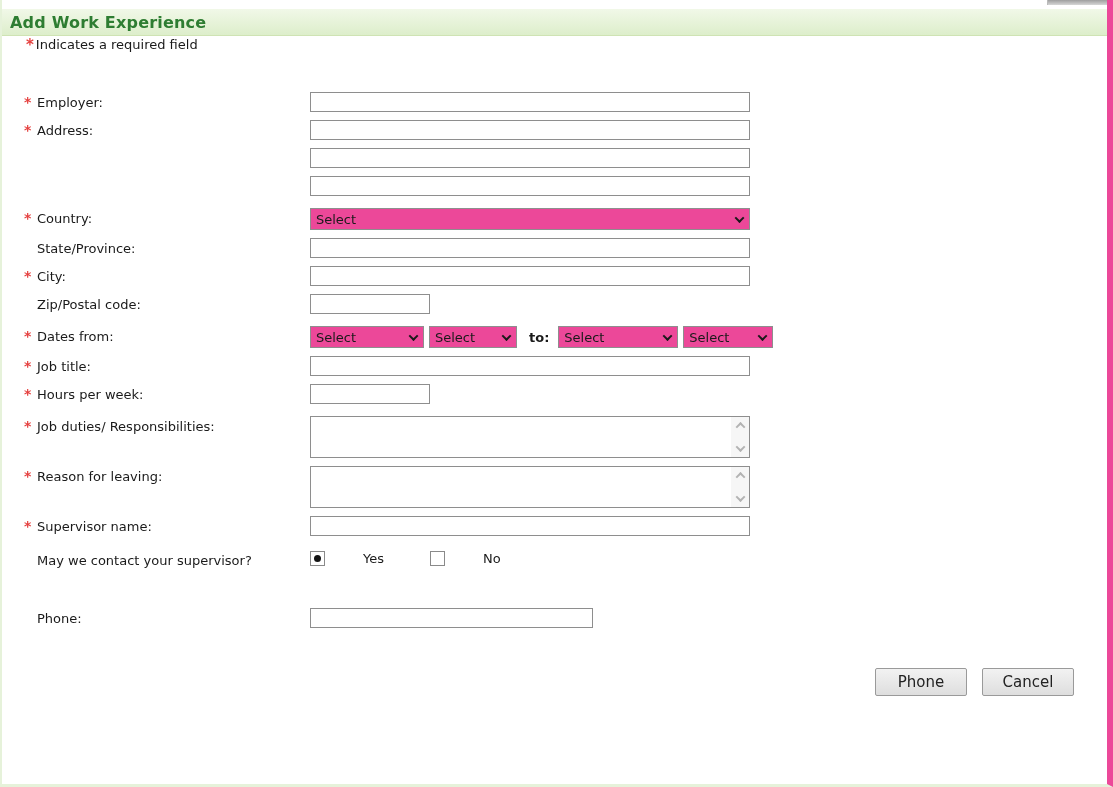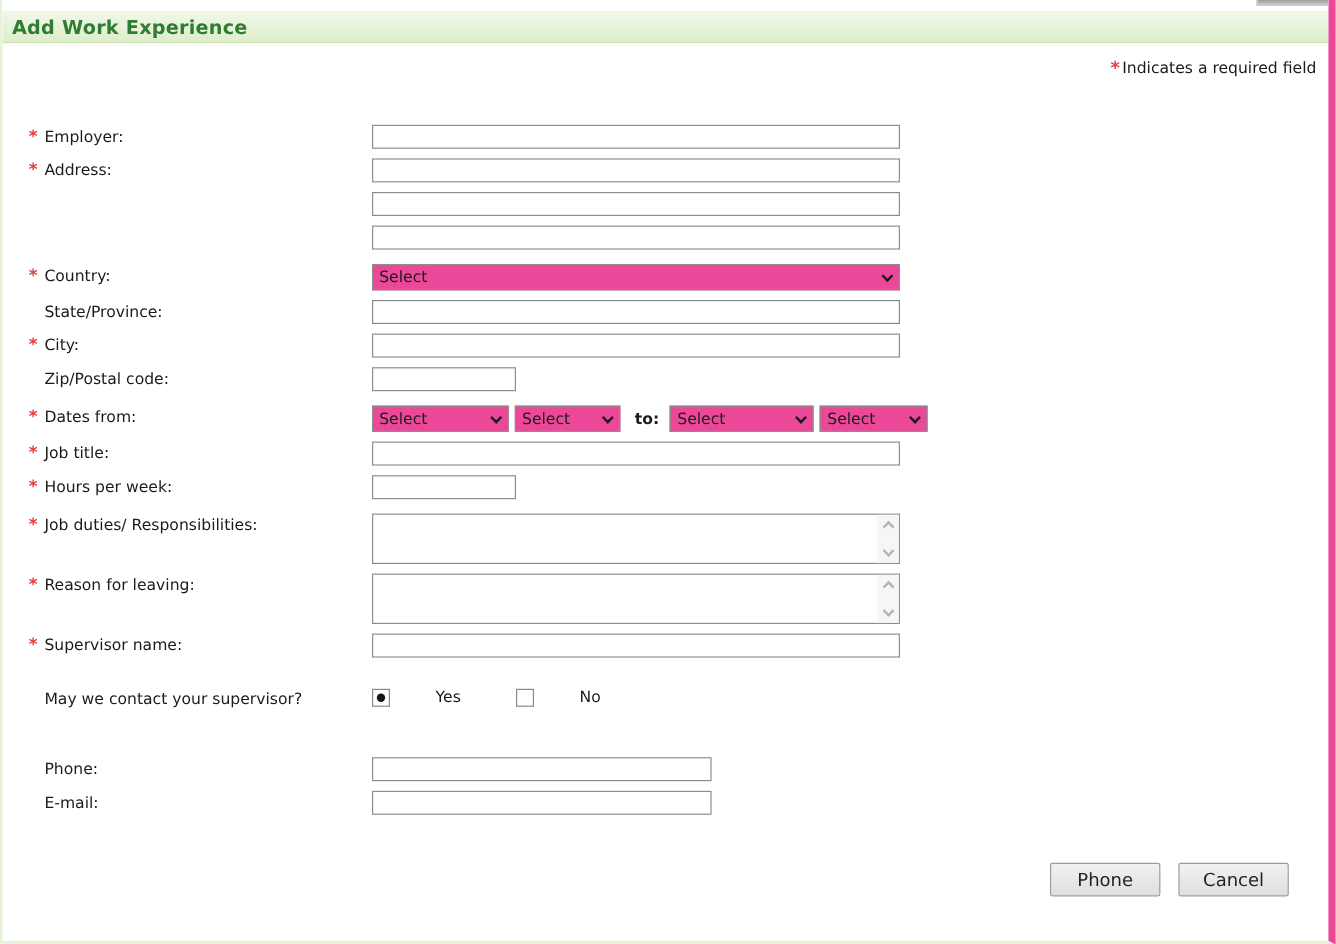--- a/index.html
+++ b/index.html
@@ -17,22 +17,22 @@
     background:linear-gradient(#9e9e9e,#d6d6d6); border-left:1px solid #bbb;
   }
   .header-bar {
     height:27px; display:flex; align-items:center; padding-left:8px;
     background:linear-gradient(#f1f8e8, #ddeecb);
     border-bottom:1px solid #cfe3b4;
   }
   .header-title { color:#2e7d32; font-weight:bold; font-size:16px; letter-spacing:0.2px; }
 
   .note-row {
-    margin-top:12px; padding-right:10px; text-align:right;
-    font-size:13px; color:#1a1a1a; height:18px;
+    margin-top:0; padding-right:10px; text-align:left;
+    font-size:13px; color:#1a1a1a; height:18px;padding-left:24px;
   }
   .note-row .req-star { color:#e5403f; font-weight:bold; font-size:15px; vertical-align:-1px; margin-right:2px; }
 
   .form-area { padding-left:22px; margin-top:38px; }
 
   .row { display:flex; align-items:flex-start; margin-bottom:8px; }
   .label-cell { width:286px; flex:0 0 286px; padding-top:3px; display:flex; align-items:flex-start; }
   .req {
     display:inline-block; width:13px; flex:0 0 13px;
     color:#e5403f; font-weight:bold; font-size:14px; line-height:14px;
@@ -73,21 +73,21 @@
     width:440px; height:42px; border:1px solid #8e8e8e; background:#fff;
     position:relative; display:flex; justify-content:flex-end;
   }
   .ta-scroll {
     width:18px; height:100%; background:#f6f6f6;
     display:flex; flex-direction:column; align-items:center; justify-content:space-between;
     padding:5px 0;
   }
   .textarea-row { margin-bottom:8px; }
 
-  .radio-row { margin-top:25px; }
+  .radio-row { margin-top:14px; }
   .radio-group { display:flex; align-items:center; padding-top:1px;gap:32px; }
   .radio {
     width:15px; height:15px; border:1px solid #8a8a8a; border-radius:50%；
     border-radius:50%; background:#fff; display:inline-flex; align-items:center; justify-content:center;
   }
   .radio.checked::after { content:""; width:7px; height:7px; border-radius:50%; background:#141414; }
   .radio-label { font-size:13px; color:#1a1a1a; margin-left:6px; margin-right:14px; }
 
   .phone-row { margin-top:39px; }
 
@@ -262,27 +262,20 @@
     </div>
 
     <div class="row phone-row">
       <div class="label-cell">
         <span class="req"></span>
         <span class="lbl">Phone:</span>
       </div>
       <input type="text" class="ti med" style="">
     </div>
 
-    <div class="row">
-      <div class="label-cell">
-        <span class="req"></span>
-        <span class="lbl">E-mail:</span>
-      </div>
-      <input type="text" class="ti med" style="">
-    </div>
 
     <div class="btn-row">
       <button class="btn">Phone</button>
       <button class="btn">Cancel</button>
     </div>
 
   </div>
 </div>
 
 </body></html>

